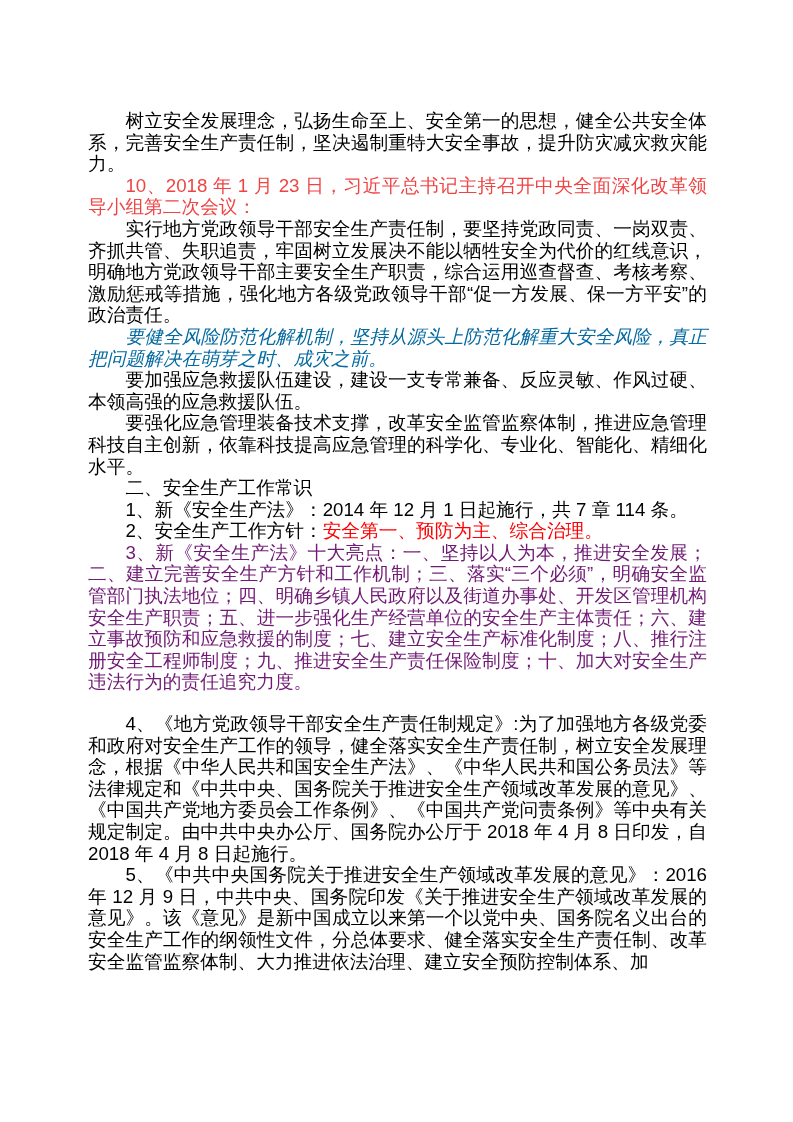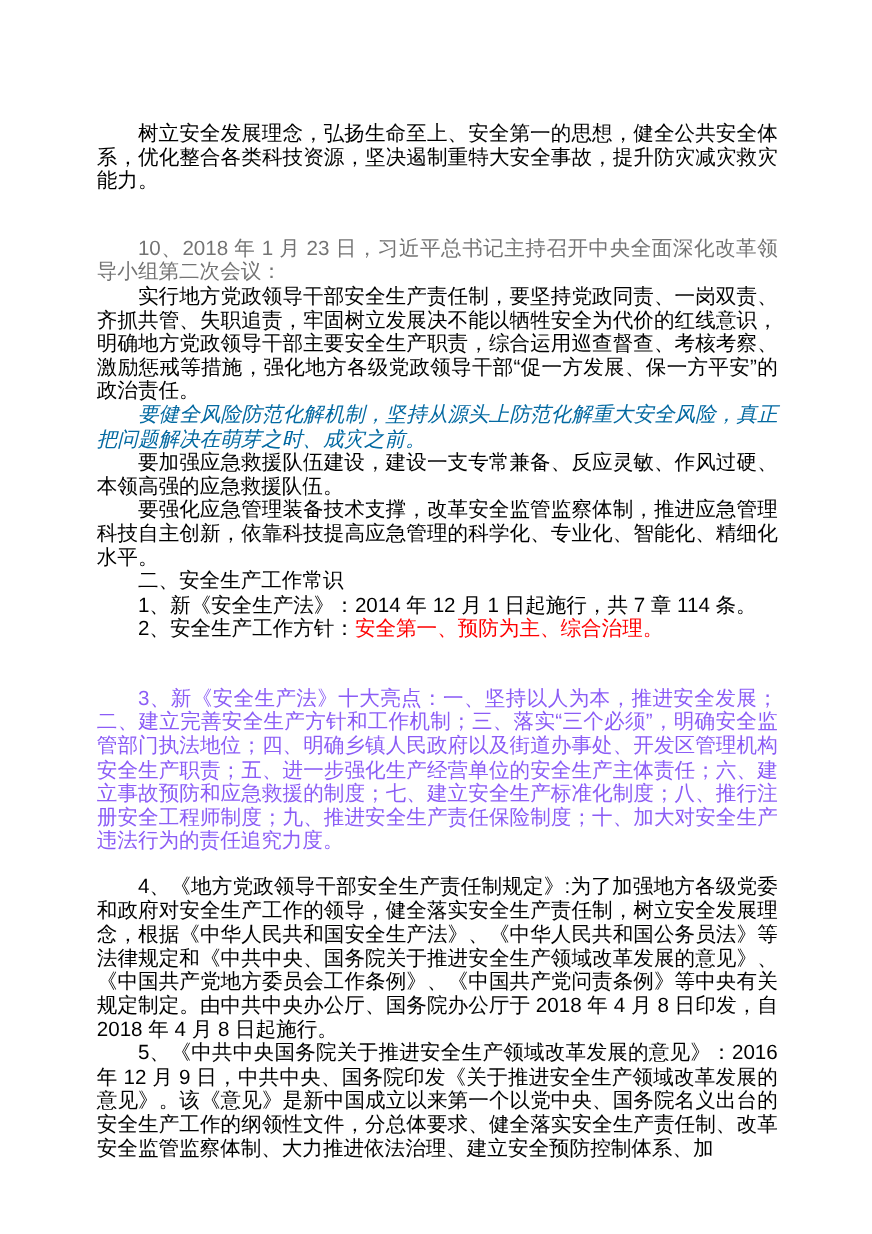--- a/index.html
+++ b/index.html
@@ -28,25 +28,25 @@
     letter-spacing: 0;
     color: #000000;
     word-break: break-all;
   }
   .red {  }
 </style>
 </head>
 <body>
 
 <div class="page" style="background: rgb(255, 255, 255);">
-  <p class="para" style="color: rgb(0, 0, 0);">树立安全发展理念，弘扬生命至上、安全第一的思想，健全公共安全体系，优化整合各类科技资源，坚决遏制重特大安全事故，提升防灾减灾救灾能力。</p>
-  <p class="para" style="color: #737373; margin-top: 40px;">10、2018 年 1 月 23 日，习近平总书记主持召开中央全面深化改革领导小组第二次会议：</p>
+  <p class="para" style="color: rgb(0, 0, 0);">树立安全发展理念，弘扬生命至上、安全第一的思想，健全公共安全体系，完善安全生产责任制，坚决遏制重特大安全事故，提升防灾减灾救灾能力。</p>
+  <p class="para" style="color: #ef4444;">10、2018 年 1 月 23 日，习近平总书记主持召开中央全面深化改革领导小组第二次会议：</p>
   <p class="para" style="color: rgb(0, 0, 0);">实行地方党政领导干部安全生产责任制，要坚持党政同责、一岗双责、齐抓共管、失职追责，牢固树立发展决不能以牺牲安全为代价的红线意识，明确地方党政领导干部主要安全生产职责，综合运用巡查督查、考核考察、激励惩戒等措施，强化地方各级党政领导干部“促一方发展、保一方平安”的政治责任。</p>
   <p class="para" style="color: #0369a1; font-style: italic;">要健全风险防范化解机制，坚持从源头上防范化解重大安全风险，真正把问题解决在萌芽之时、成灾之前。</p>
   <p class="para" style="color: rgb(0, 0, 0);">要加强应急救援队伍建设，建设一支专常兼备、反应灵敏、作风过硬、本领高强的应急救援队伍。</p>
   <p class="para" style="color: rgb(0, 0, 0);">要强化应急管理装备技术支撑，改革安全监管监察体制，推进应急管理科技自主创新，依靠科技提高应急管理的科学化、专业化、智能化、精细化水平。</p>
   <p class="para" style="color: rgb(0, 0, 0);">二、安全生产工作常识</p>
   <p class="para" style="color: rgb(0, 0, 0);">1、新《安全生产法》：2014 年 12 月 1 日起施行，共 7 章 114 条。</p>
   <p class="para"><span>2、安全生产工作方针：</span><span class="red" style="color: rgb(254, 0, 0);">安全第一、预防为主、综合治理。</span></p>
-  <p class="para" style="color: #8b5cf6; margin-top: 42px;">3、新《安全生产法》十大亮点：一、坚持以人为本，推进安全发展；二、建立完善安全生产方针和工作机制；三、落实“三个必须”，明确安全监管部门执法地位；四、明确乡镇人民政府以及街道办事处、开发区管理机构安全生产职责；五、进一步强化生产经营单位的安全生产主体责任；六、建立事故预防和应急救援的制度；七、建立安全生产标准化制度；八、推行注册安全工程师制度；九、推进安全生产责任保险制度；十、加大对安全生产违法行为的责任追究力度。</p>
+  <p class="para" style="color: #701a75;">3、新《安全生产法》十大亮点：一、坚持以人为本，推进安全发展；二、建立完善安全生产方针和工作机制；三、落实“三个必须”，明确安全监管部门执法地位；四、明确乡镇人民政府以及街道办事处、开发区管理机构安全生产职责；五、进一步强化生产经营单位的安全生产主体责任；六、建立事故预防和应急救援的制度；七、建立安全生产标准化制度；八、推行注册安全工程师制度；九、推进安全生产责任保险制度；十、加大对安全生产违法行为的责任追究力度。</p>
   <p class="para" style="color: rgb(0, 0, 0); margin-top: 20px;">4、《地方党政领导干部安全生产责任制规定》:为了加强地方各级党委和政府对安全生产工作的领导，健全落实安全生产责任制，树立安全发展理念，根据《中华人民共和国安全生产法》、《中华人民共和国公务员法》等法律规定和《中共中央、国务院关于推进安全生产领域改革发展的意见》、《中国共产党地方委员会工作条例》、《中国共产党问责条例》等中央有关规定制定。由中共中央办公厅、国务院办公厅于 2018 年 4 月 8 日印发，自 2018 年 4 月 8 日起施行。</p>
   <p class="para" style="color: rgb(0, 0, 0);">5、《中共中央国务院关于推进安全生产领域改革发展的意见》：2016 年 12 月 9 日，中共中央、国务院印发《关于推进安全生产领域改革发展的意见》。该《意见》是新中国成立以来第一个以党中央、国务院名义出台的安全生产工作的纲领性文件，分总体要求、健全落实安全生产责任制、改革安全监管监察体制、大力推进依法治理、建立安全预防控制体系、加</p>
 </div>
 
 </body></html>

